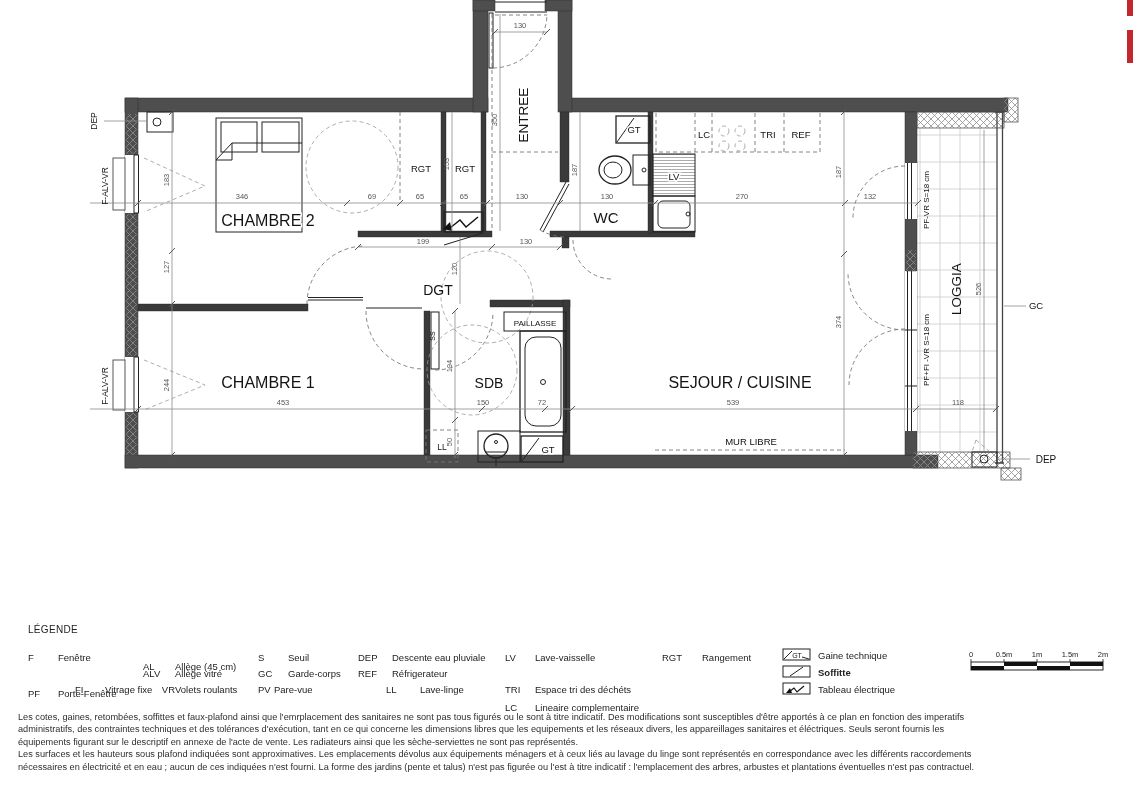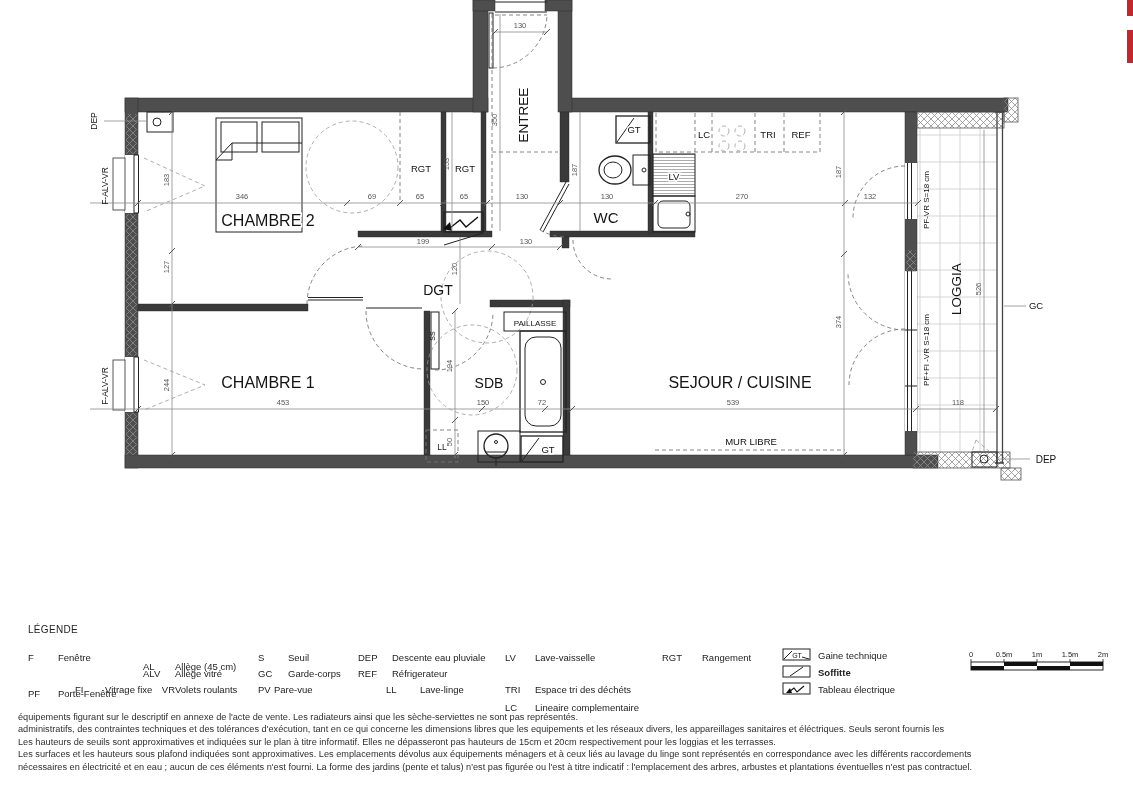--- a/index.html
+++ b/index.html
@@ -378,20 +378,20 @@
       <rect x="39" y="14" width="33" height="4" fill="#111"></rect>
       <rect x="72" y="18" width="33" height="4" fill="#111"></rect>
       <rect x="105" y="14" width="33" height="4" fill="#111"></rect>
       <rect x="6" y="14" width="132" height="8" fill="none" stroke="#111" stroke-width="0.9"></rect>
     </svg>
   </div>
 </div>
 
 
 <div class="disc">
+  <div>Les cotes, gaines, retombées, soffittes et faux-plafond ainsi que l'emrplacement des sanitaires ne sont  pas tous figurés ou le sont à titre indicatif. Des modifications sont susceptibles d'être apportés à ce plan en fonction des imperatifs</div>
+  <div>administratifs, des contraintes techniques et des tolérances d'exécution, tant en ce qui concerne les dimensions libres que les equipements et les réseaux divers, les appareillages sanitaires et éléctriques. Seuls seront fournis les</div>
   <div>équipements figurant sur le descriptif en annexe de l'acte de vente. Les radiateurs ainsi que les sèche-serviettes ne sont pas représentés.</div>
-  <div>administratifs, des contraintes techniques et des tolérances d'exécution, tant en ce qui concerne les dimensions libres que les equipements et les réseaux divers, les appareillages sanitaires et éléctriques. Seuls seront fournis les</div>
-  <div>Les hauteurs de seuils sont approximatives et indiquées sur le plan à titre informatif. Elles ne dépasseront pas hauteurs de 15cm et 20cm respectivement pour les loggias et les terrasses.</div>
   <div>Les surfaces et les hauteurs sous plafond indiquées sont approximatives. Les emplacements dévolus aux équipements ménagers et à ceux liés au lavage du linge sont représentés en correspondance avec les différents raccordements</div>
-  <div>nécessaires en électricité et en eau ; aucun de ces éléments n'est fourni. La forme des jardins (pente et talus) n'est pas figurée ou l'est à titre indicatif : l'emplacement des arbres, arbustes et plantations éventuelles n'est pas contractuel.</div>
+  <div>nécessaires en électricité et en eau ; aucun de ces indiquées n'est fourni. La forme des jardins (pente et talus) n'est pas figurée ou l'est à titre indicatif : l'emplacement des arbres, arbustes et plantations éventuelles n'est pas contractuel.</div>
 </div>
 
 </div>
 
 </body></html>

